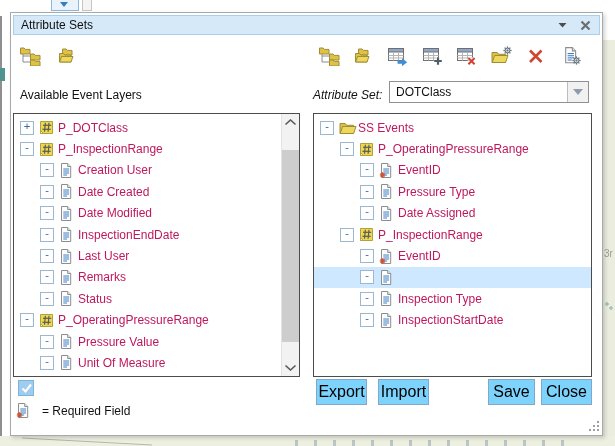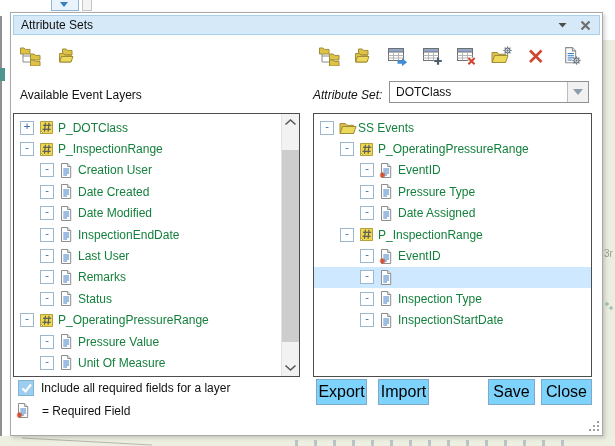--- a/index.html
+++ b/index.html
@@ -49,21 +49,21 @@
   
   .tree{position:absolute;top:100px;height:259px;border:1px solid #4c4c4c;background:#fff;
     box-sizing:content-box;overflow:hidden;padding-top:3px;}
   .tree-left{left:2px;width:285px;}
   .tree-right{left:302px;width:277px;}
   .trow{display:flex;align-items:center;height:21.4px;white-space:nowrap;}
   .trow.selected{background:#cde8ff;}
   .exp{width:12px;height:12px;border:1px solid #9db7cf;background:#fff;color:#3a6fa8;
     font-size:11px;line-height:10px;text-align:center;margin-right:5px;flex:none;font-family:"DejaVu Sans Mono",monospace;}
   .ticon{width:19px;flex:none;display:flex;align-items:center;}
-  .tlabel{font-size:12px;color:#15803d;}
+  .tlabel{font-size:12px;color:#be185d;}
   
   .sb{position:absolute;top:0;right:0;width:17px;height:100%;background:#f2f2f2;border-left:1px solid #e3e3e3;}
   .sb-up,.sb-down{position:absolute;left:0;width:17px;height:15px;display:flex;align-items:center;justify-content:center;}
   .sb-up{top:1px;} .sb-down{bottom:1px;}
   .sb-thumb{position:absolute;left:0;top:36px;width:17px;height:192px;background:#cdcdcd;}
   
   .chk-row{position:absolute;left:7px;top:367px;display:flex;align-items:center;gap:7px;}
   .chk{width:14px;height:14px;background:#9ecdf0;border:1px solid #7fb4da;display:flex;align-items:center;justify-content:center;}
   .chk-label{font-size:12px;}
   .req-row{position:absolute;left:5px;top:389px;display:flex;align-items:center;gap:12px;}
@@ -634,21 +634,20 @@
     </div>
 
   <div class="chk-row">
     <span class="chk">
         <span>
           <svg width="13" height="13" viewBox="0 0 13 13">
             <polyline points="2.5,6.5 5.5,9.5 11,2.5" fill="none" stroke="#fff" stroke-width="2.1"></polyline>
           </svg>
         </span>
       </span>
-    <span class="chk-label">Include all required fields for a layer</span>
   </div>
 
   <div class="req-row">
     <span>
         <svg width="14" height="17" viewBox="0 0 14 17">
           <path d="M2.5 1.5 h6.2 l3 3 v11 h-9.2 z" fill="#fdfdfd" stroke="#8d8d8d"></path>
           <path d="M8.7 1.5 v3 h3" fill="#dfe9f3" stroke="#8d8d8d"></path>
           <g stroke="#3f7ec4">
             <path d="M4.3 7 h5.8"></path>
             <path d="M4.3 9 h5.8"></path>

